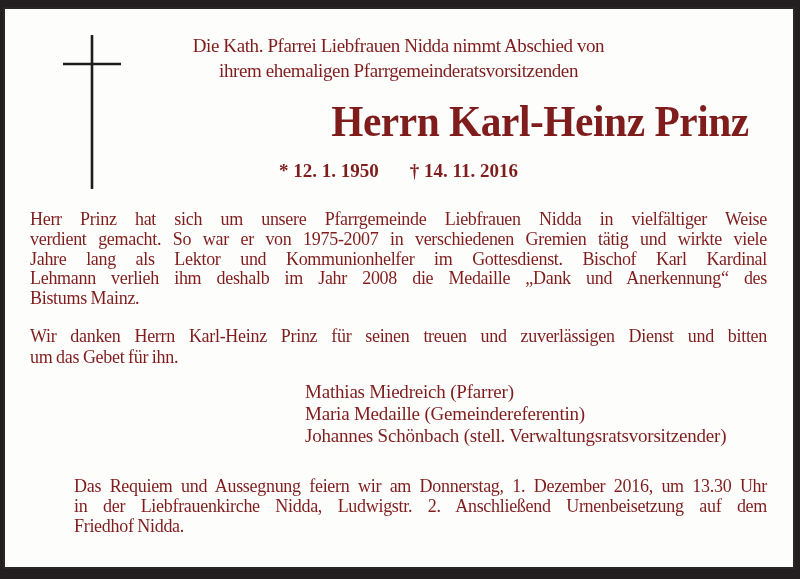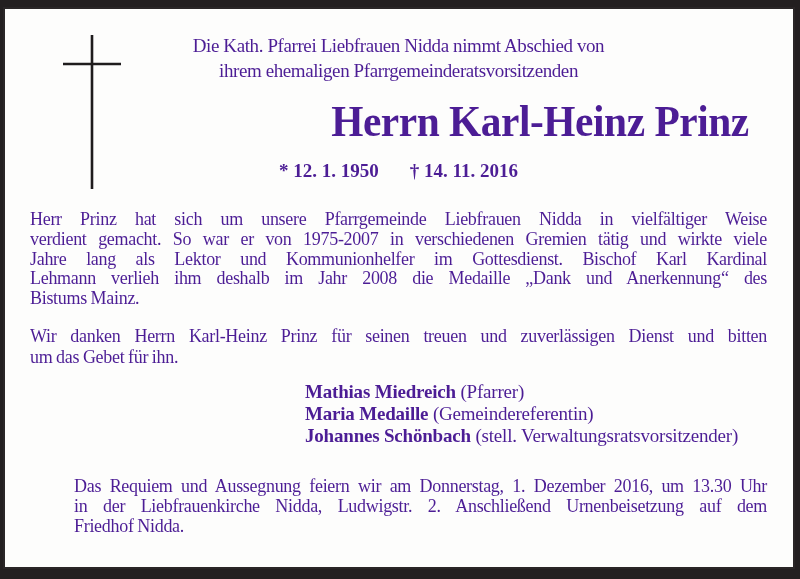--- a/index.html
+++ b/index.html
@@ -13,21 +13,21 @@
   .card {
     position: absolute;
     left: 3px;
     top: 7px;
     width: 788px;
     height: 558px;
     background: #fdfdfc;
     border: 2px solid #2a2627;
     box-sizing: content-box;
     font-family: "Liberation Serif", "DejaVu Serif", serif;
-    color: #4c1d95;
+    color: #7f1d1d;
   }
   .content {
     position: relative;
     height: 100%;
     padding: 0 26px 0 25px;
     box-sizing: border-box;
   }
   
   .cross {
     position: absolute;
@@ -89,21 +89,21 @@
   }
   
   .signatories {
     margin-top: 13px;
     margin-left: 275px;
     font-size: 19px;
     line-height: 21.8px;
     letter-spacing: -0.2px;
   }
   .signatories .name {
-    font-weight: bold;
+    font-weight: normal;
     margin-top: 24px;
   }
   .signatories .role {
     font-weight: normal;
   }
 </style>
 </head>
 <body>
 
 <div class="card">

